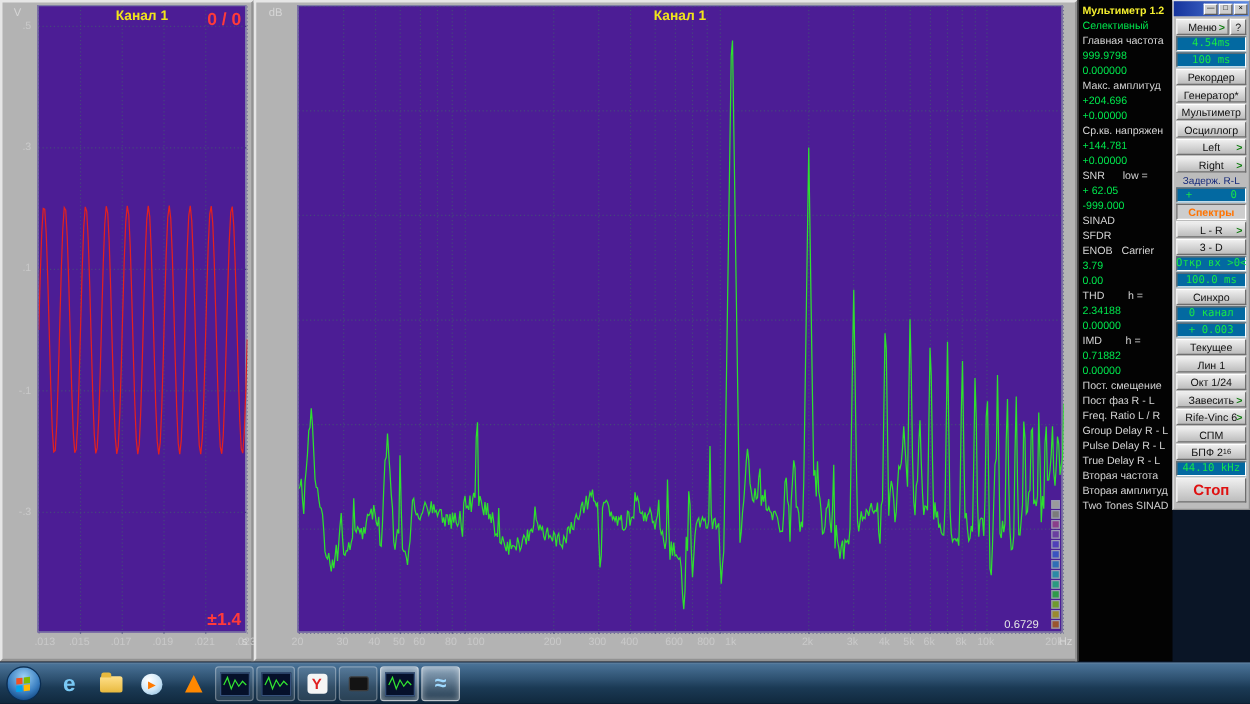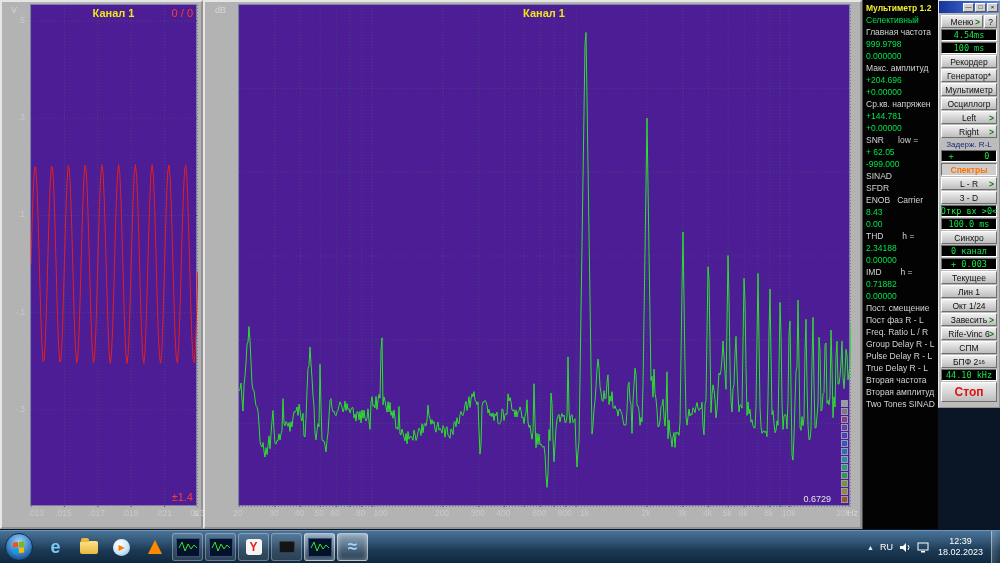--- a/index.html
+++ b/index.html
@@ -4,21 +4,21 @@
 <style>
   *{margin:0;padding:0;box-sizing:border-box;}
   html,body{width:1000px;height:563px;overflow:hidden;background:#0a1526;font-family:"Liberation Sans",sans-serif;}
   #desktop{position:relative;width:1000px;height:563px;background:#0a1526;}
 
   .frame{position:absolute;background:#b3b3b3;border:2px outset #e6e6e6;}
   .plot{position:absolute;background:#4c1d95;border:1px solid #7d7da6;overflow:visible;}
   .plot svg{position:absolute;left:0;top:0;}
   .plot-title{position:absolute;left:0;top:2px;width:100%;text-align:center;color:#f0e41c;font-size:11px;font-weight:bold;pointer-events:none;}
   .unit-label{position:absolute;color:#d6d6d6;font-size:9px;}
-  .red-corner{position:absolute;color:#ff3a3a;font-size:11px;font-weight:normal;}
+  .red-corner{position:absolute;color:#ff3a3a;font-size:14px;font-weight:bold;}
   .tick-y{position:absolute;right:3px;color:#c9c9c9;font-size:8.5px;transform:translateY(-50%);white-space:nowrap;}
   .tick-x{position:absolute;top:1px;color:#c9c9c9;font-size:8.5px;transform:translateX(-50%);white-space:nowrap;}
 
   #scope-window{left:0;top:0;width:203px;height:529px;}
   #scope-plot{left:28px;top:2px;width:167px;height:502px;}
   #scope-ylabels{position:absolute;left:0;top:2px;width:26px;height:502px;}
   #scope-xlabels{position:absolute;left:28px;top:505px;width:167px;height:13px;}
   #scope-vlabel{left:9px;top:3px;}
   #scope-slabel{right:3px;top:506px;}
 
@@ -38,21 +38,21 @@
   .c-v{color:#00e64d;}
   .c-t{color:#f5ef2f;font-weight:bold;}
 
   #ctrl-panel{position:absolute;left:938px;top:0;width:62px;height:408px;background:#bcbcbc;border:1px outset #e6e6e6;}
   #ctrl-titlebar{height:12px;background:linear-gradient(90deg,#16349c,#5b8ae6);display:flex;align-items:center;justify-content:flex-end;gap:1px;padding:1px 1px;}
   .winbtn{width:11px;height:9px;background:#cfcfcf;border:1px solid;border-color:#ffffff #5a5a5a #5a5a5a #ffffff;font-size:6px;line-height:7px;text-align:center;color:#000;}
   #ctrl-rows{padding:1px 1px;}
   .crow{margin:1px 1px;position:relative;}
   .cbtn{height:13px;background:linear-gradient(#efefef,#bdbdbd);border:1px solid;border-color:#ffffff #6e6e6e #6e6e6e #ffffff;font-size:8.5px;color:#101010;display:flex;align-items:center;justify-content:center;white-space:nowrap;}
   .cbtn .arr{position:absolute;right:2px;color:#0a7a0a;font-weight:bold;font-size:8.5px;}
-  .clcd{height:12px;background:#000000;border:1px solid;border-color:#6e6e6e #ffffff #ffffff #6e6e6e;color:#18e648;font-family:"DejaVu Sans Mono",monospace;font-size:8.5px;display:flex;align-items:center;justify-content:center;white-space:pre;}
+  .clcd{height:12px;background:#0369a1;border:1px solid;border-color:#6e6e6e #ffffff #ffffff #6e6e6e;color:#18e648;font-family:"DejaVu Sans Mono",monospace;font-size:8.5px;display:flex;align-items:center;justify-content:center;white-space:pre;}
   .clbl{height:10px;font-size:8px;color:#14287a;display:flex;align-items:center;justify-content:center;}
   .cactive{background:#cdcdcd;border-color:#6e6e6e #ffffff #ffffff #6e6e6e;color:#ff7300;font-weight:bold;}
   .cstop{height:20px;font-size:12px;font-weight:bold;color:#df1111;}
   .menurow{display:flex;gap:1px;margin:1px 1px;}
   .menurow .cbtn{height:13px;}
   .menurow .main{flex:1;position:relative;}
   .menurow .chelp{width:13px;}
   sup{font-size:6px;line-height:6px;}
 
   #taskbar{position:absolute;left:0;top:530px;width:1000px;height:33px;background:linear-gradient(#4a7398,#2c4f6e 40%,#1b3a55 60%,#10283d);border-top:1px solid #6d95ba;display:flex;align-items:center;}
@@ -219,21 +219,21 @@
       <div class="meas-line c-v">+0.00000</div>
       <div class="meas-line c-l">Ср.кв. напряжен</div>
       <div class="meas-line c-v">+144.781</div>
       <div class="meas-line c-v">+0.00000</div>
       <div class="meas-line c-l">SNR      low =</div>
       <div class="meas-line c-v">+ 62.05</div>
       <div class="meas-line c-v">-999.000</div>
       <div class="meas-line c-l">SINAD</div>
       <div class="meas-line c-l">SFDR</div>
       <div class="meas-line c-l">ENOB   Carrier</div>
-      <div class="meas-line c-v">8.43</div>
+      <div class="meas-line c-v">3.79</div>
       <div class="meas-line c-v">0.00</div>
       <div class="meas-line c-l">THD        h =</div>
       <div class="meas-line c-v">2.34188</div>
       <div class="meas-line c-v">0.00000</div>
       <div class="meas-line c-l">IMD        h =</div>
       <div class="meas-line c-v">0.71882</div>
       <div class="meas-line c-v">0.00000</div>
       <div class="meas-line c-l">Пост. смещение</div>
       <div class="meas-line c-l">Пост фаз R - L</div>
       <div class="meas-line c-l">Freq. Ratio L / R</div>
@@ -332,32 +332,15 @@
           <div class="g-wavebox">
             <svg width="20" height="14">
               <path d="M1,8 L4,2 L7,11 L10,4 L13,9 L16,5 L19,8" stroke="#32e432" fill="none"></path>
             </svg>
           </div>
         </div>
         <div class="tb-btn active">
           <span class="g-waves">≈</span>
         </div>
       </div>
-    <div id="tray">
-      <span id="tray-up">▲</span>
-      <span class="t9">RU</span>
-      <svg width="12" height="11">
-          <polygon points="1,4 4,4 7,1 7,10 4,7 1,7" fill="#ffffff"></polygon>
-          <path d="M9,3 Q11,5.5 9,8" stroke="#ffffff" fill="none" stroke-width="1"></path>
-        </svg>
-      <svg width="13" height="11">
-          <rect x="1" y="1" width="10" height="7" fill="none" stroke="#ffffff"></rect>
-          <rect x="4" y="9" width="4" height="1.5" fill="#ffffff"></rect>
-        </svg>
-      <div id="clock">
-        <div>12:39</div>
-        <div>18.02.2023</div>
-      </div>
-      <div id="show-desktop"></div>
-    </div>
   </div>
 
 </div>
 
 </body></html>

